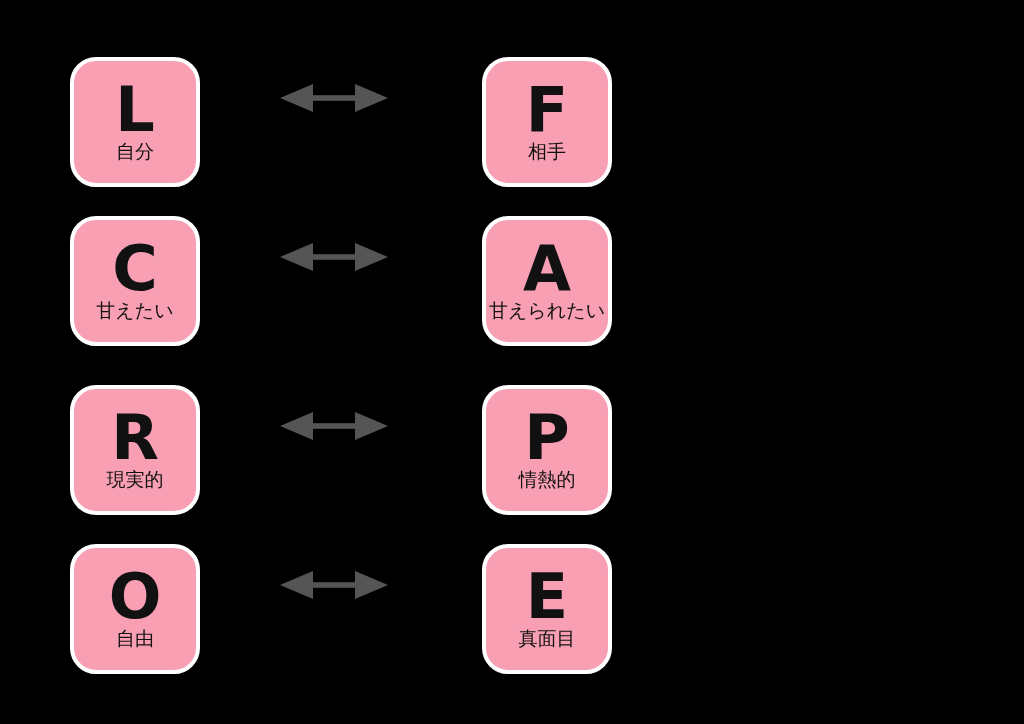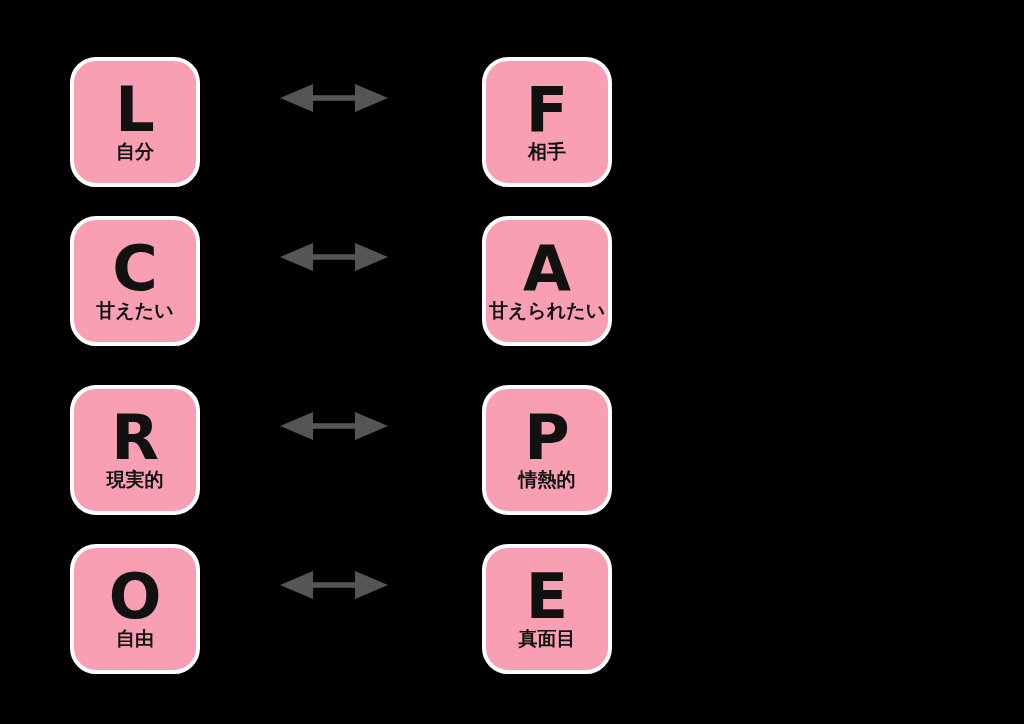--- a/index.html
+++ b/index.html
@@ -32,21 +32,21 @@
   .card .letter {
     font-size: 62px;
     line-height: 0.92;
     font-weight: 900;
     color: var(--text-color, #111111);
     letter-spacing: 0;
   }
   .card .label {
     font-size: 19px;
     line-height: 1.15;
-    font-weight: 700;
+    font-weight: 400;
     color: var(--text-color, #111111);
     white-space: nowrap;
     margin-top: 3px;
   }
   .arrow {
     position: absolute;
     width: 108px;
     height: 28px;
   }
 </style>

